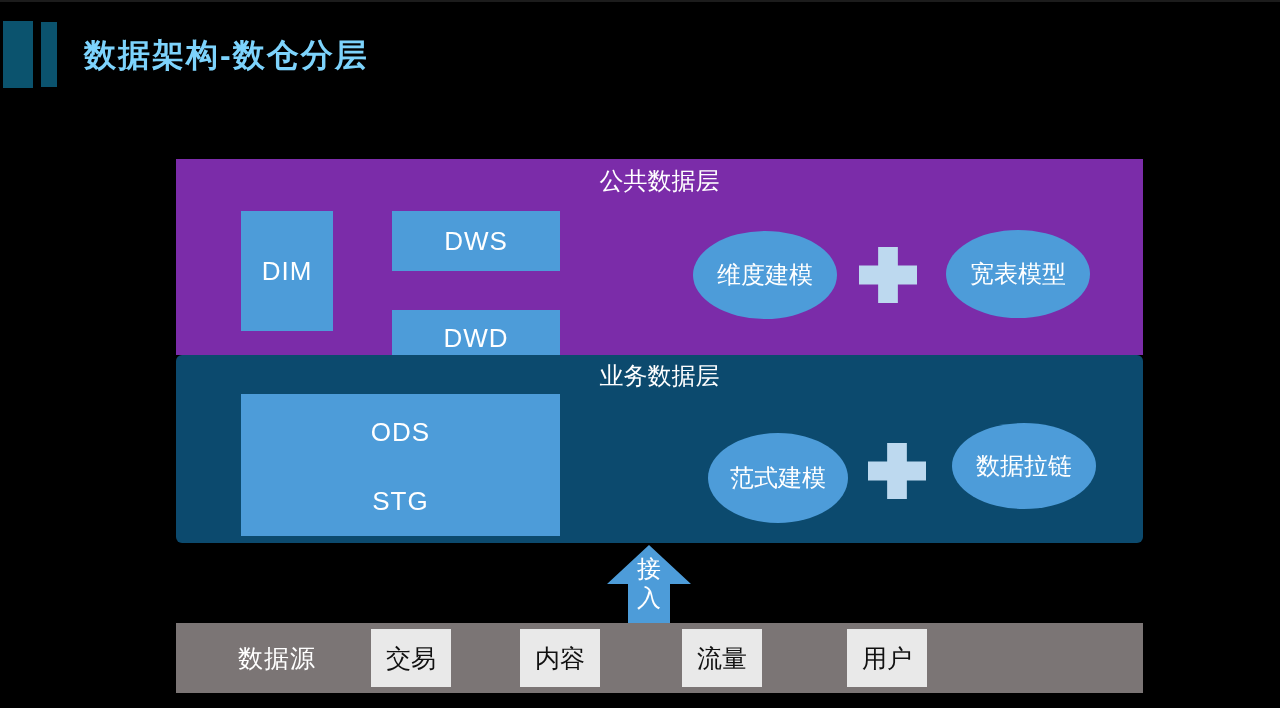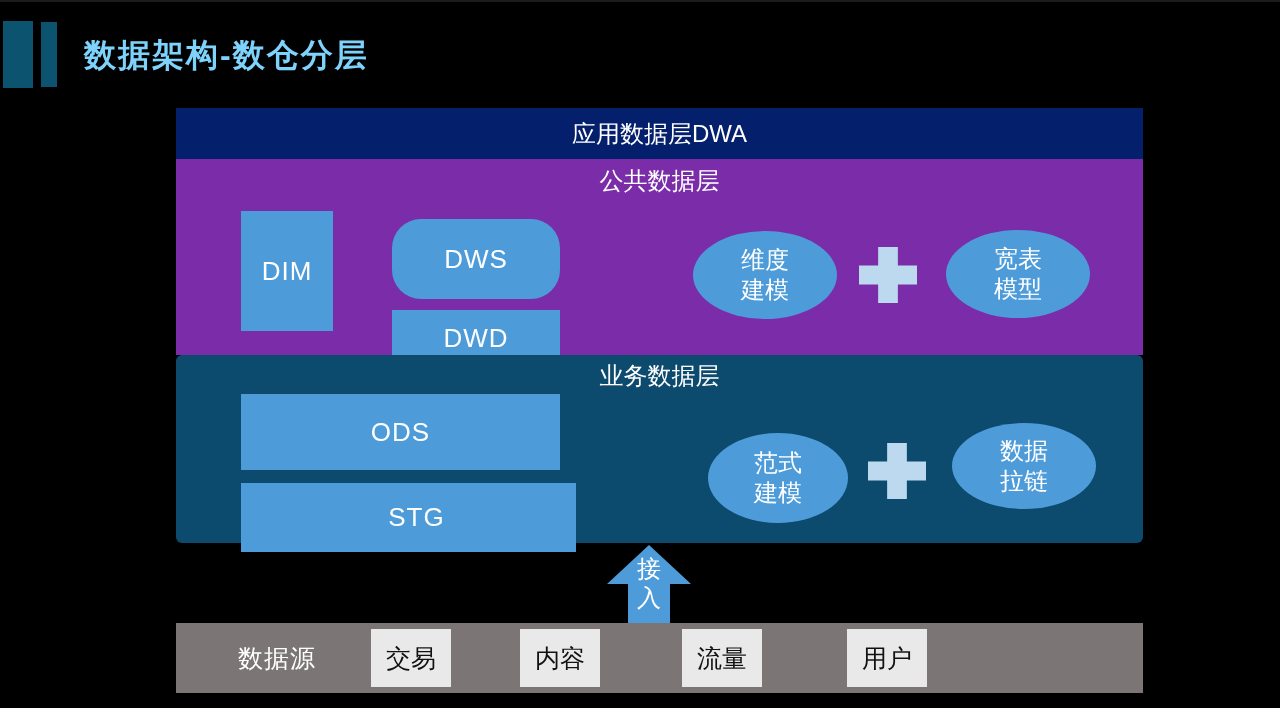--- a/index.html
+++ b/index.html
@@ -32,28 +32,28 @@
     text-align:center; color:#fff; font-size:24px;
   }
   .business-layer .layer-label { top:5px; }
 
   .box {
     position:absolute; background:#4d9cd9; color:#fff;
     display:flex; align-items:center; justify-content:center;
     font-size:26px; letter-spacing:1px;
   }
   .box-dim { left:65px;  top:52px;  width:92px;  height:120px; }
-  .box-dws { left:216px; top:60px;  width:168px; height:80px;border-radius:29px; }
+  .box-dws { left:216px; top:52px;  width:168px; height:60px; }
   .box-dwd { left:216px; top:129px; width:168px; height:57px;margin-top:22px; }
   .box-ods { left:65px;  top:39px;  width:319px; height:76px; }
-  .box-stg { left:65px;  top:128px; width:319px; height:69px;padding-left:16px; }
+  .box-stg { left:65px;  top:112px; width:319px; height:69px; }
 
   .ellipse {
     position:absolute; background:#4d9cd9; border-radius:50%;
-    display:flex; flex-direction:column; align-items:center; justify-content:center;
+    display:flex; flex-direction:row; align-items:center; justify-content:center;
     color:#fff; font-size:24px; line-height:30px; text-align:center;
   }
   .el-c1 { left:517px; top:72px; width:144px; height:88px; }
   .el-c2 { left:770px; top:71px; width:144px; height:88px; }
   .el-b1 { left:532px; top:78px; width:140px; height:90px; }
   .el-b2 { left:776px; top:68px; width:144px; height:86px; }
 
   .plus {
     position:absolute; width:58px; height:56px; background:#bdd9ef;
     clip-path:polygon(33% 0,67% 0,67% 33%,100% 33%,100% 67%,67% 67%,
@@ -94,23 +94,20 @@
 <body>
 
 <div class="slide">
 
   <div class="accent accent-1"></div>
   <div class="accent accent-2"></div>
   <div class="slide-title">数据架构-数仓分层</div>
 
   <div class="diagram">
 
-    <div class="app-layer">
-      <span>应用数据层DWA</span>
-    </div>
 
     <div class="layer common-layer">
       <div class="layer-label">公共数据层</div>
 
       <div class="box box-dim">
         <span>DIM</span>
       </div>
       <div class="box box-dws">
         <span>DWS</span>
       </div>

